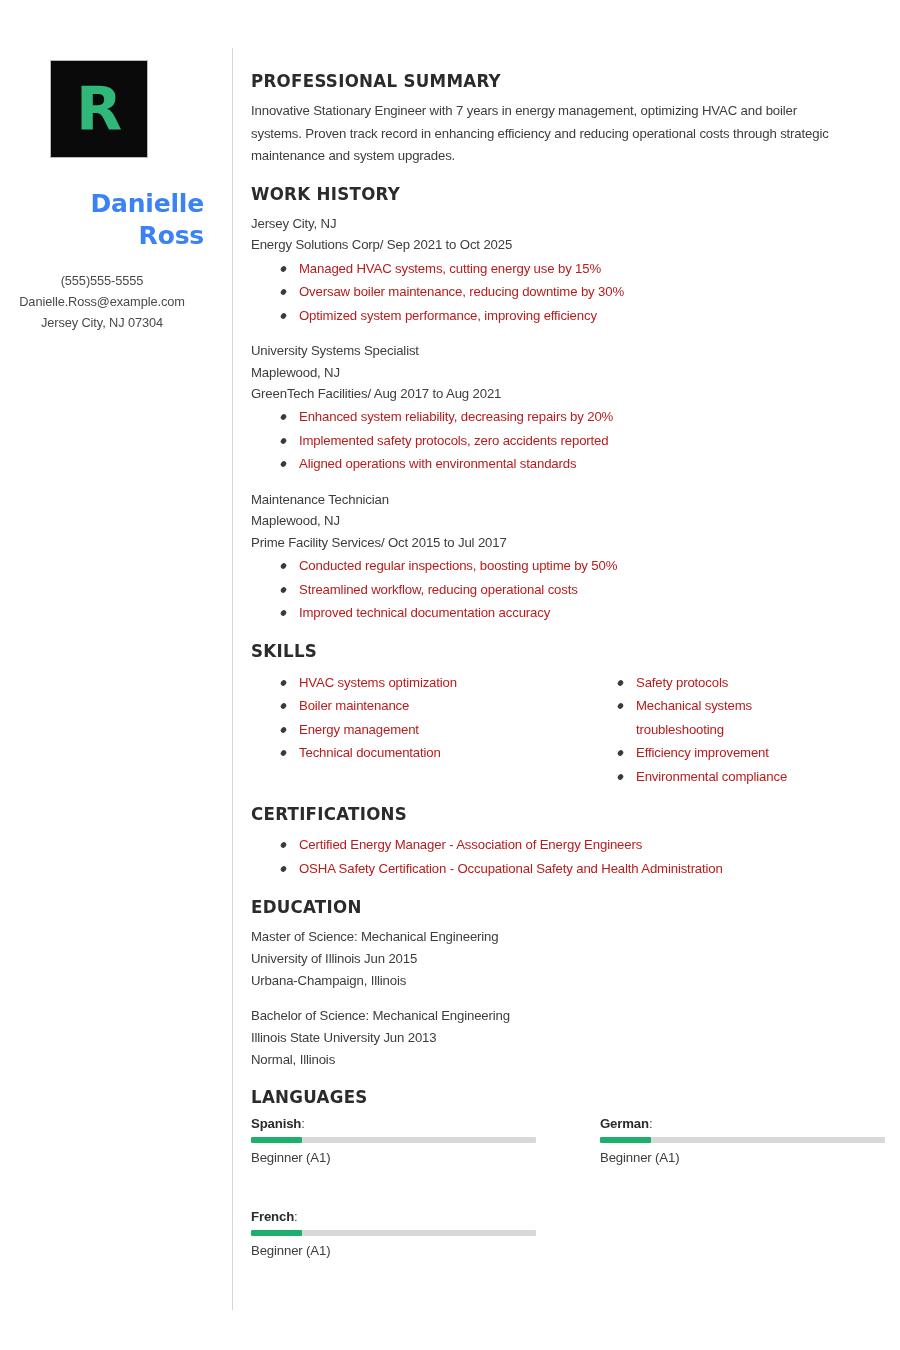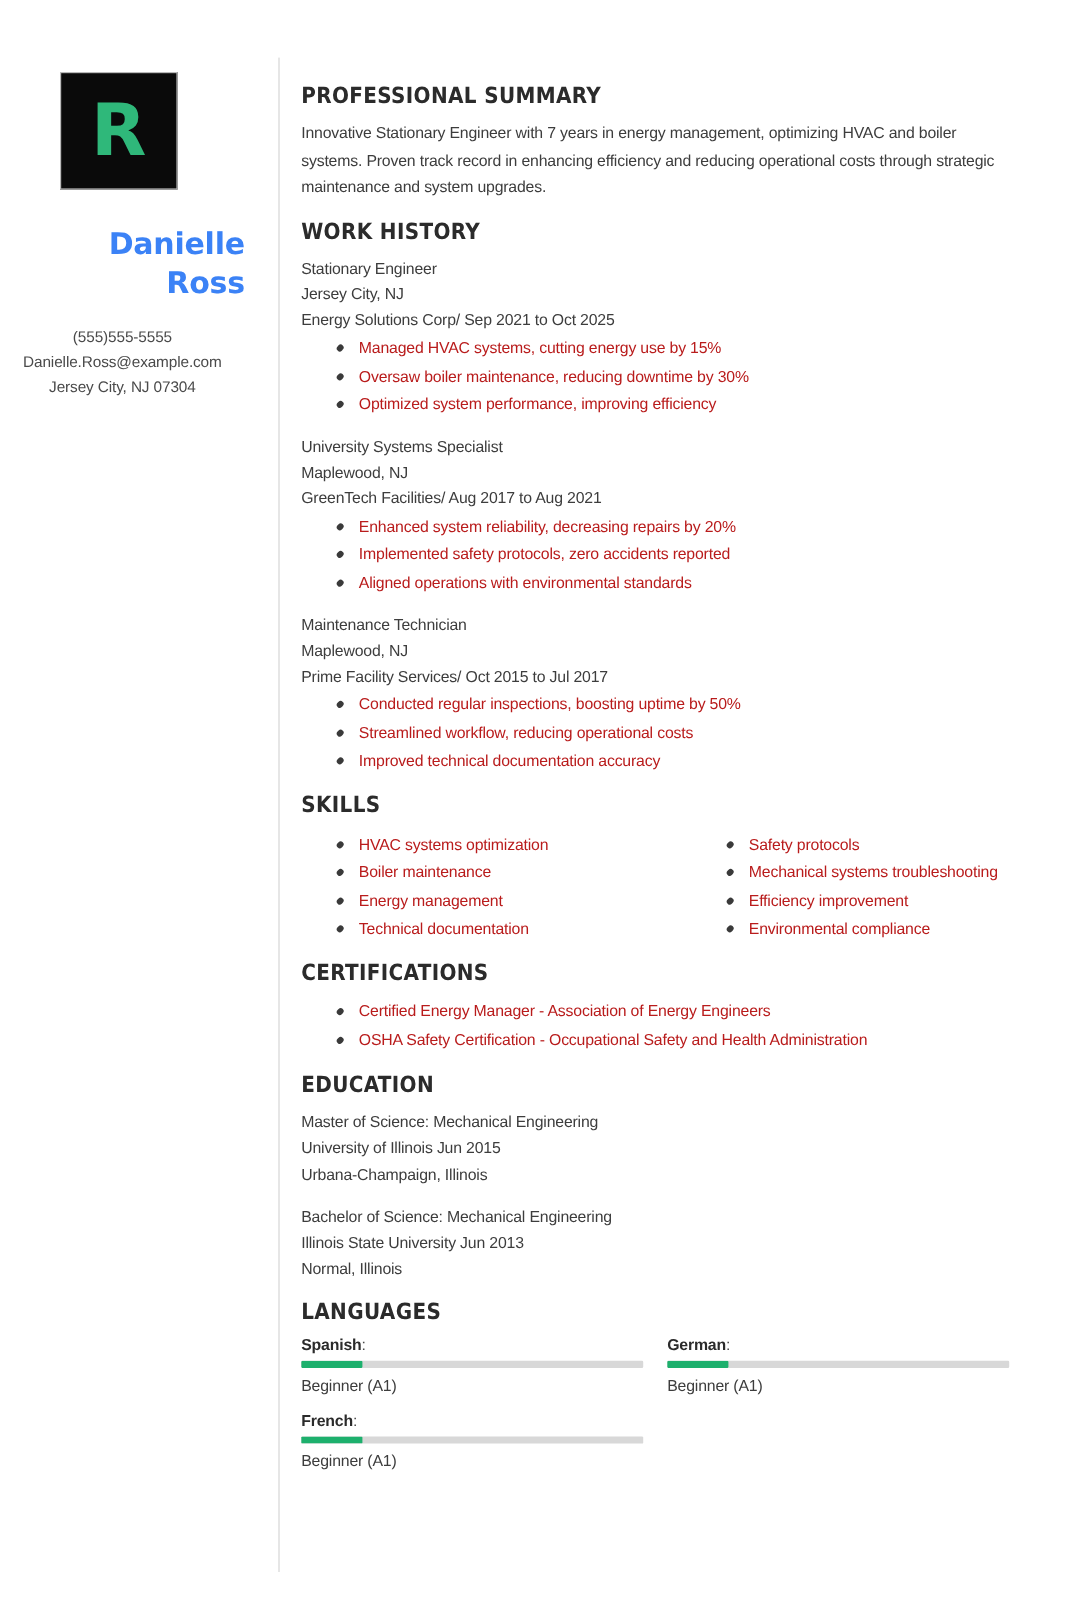--- a/index.html
+++ b/index.html
@@ -151,21 +151,21 @@
     height: 6px;
     background: #3a3a3a;
     border-radius: 45%;
     transform: rotate(45deg);
   }
 
   
   .skills-grid {
     display: grid;
     grid-template-columns: 325px 1fr;
-    column-gap: 0;
+    column-gap: 12px;
   }
 
   
   ul.cert-list li { line-height: 1.82; }
 
   
   .edu-entry { margin-bottom: 13px; }
   .edu-entry:last-child { margin-bottom: 0; }
   .edu-line {
     font-size: 13.2px;
@@ -173,20 +173,21 @@
     color: #3d3d3d;
     letter-spacing: -0.15px;
   }
 
   
   .lang-grid {
     display: grid;
     grid-template-columns: 305px 1fr;
     column-gap: 0;
     row-gap: 14px;
+    gap: 44px;
   }
 
   .lang-item { width: 285px; }
 
   .lang-name {
     font-size: 13.2px;
     font-weight: 700;
     color: #2b2b2b;
     letter-spacing: -0.15px;
     margin-bottom: 6px;
@@ -246,21 +247,20 @@
 
     <section class="section">
       <h2 class="section-title">PROFESSIONAL SUMMARY</h2>
       <p class="summary">Innovative Stationary Engineer with 7 years in energy management, optimizing HVAC and boiler systems. Proven track record in enhancing efficiency and reducing operational costs through strategic maintenance and system upgrades.</p>
     </section>
 
     <section class="section">
       <h2 class="section-title">WORK HISTORY</h2>
       <div id="jobs-container">
           <div class="job">
-            <div class="job-line">Stationary Engineer</div>
             <div class="job-line">Jersey City, NJ</div>
             <div class="job-line">Energy Solutions Corp/ Sep 2021 to Oct 2025</div>
             <ul class="bullets">
               <li>Managed HVAC systems, cutting energy use by 15%</li>
               <li>Oversaw boiler maintenance, reducing downtime by 30%</li>
               <li>Optimized system performance, improving efficiency</li>
             </ul>
           </div>
           <div class="job">
             <div class="job-line">University Systems Specialist</div>

